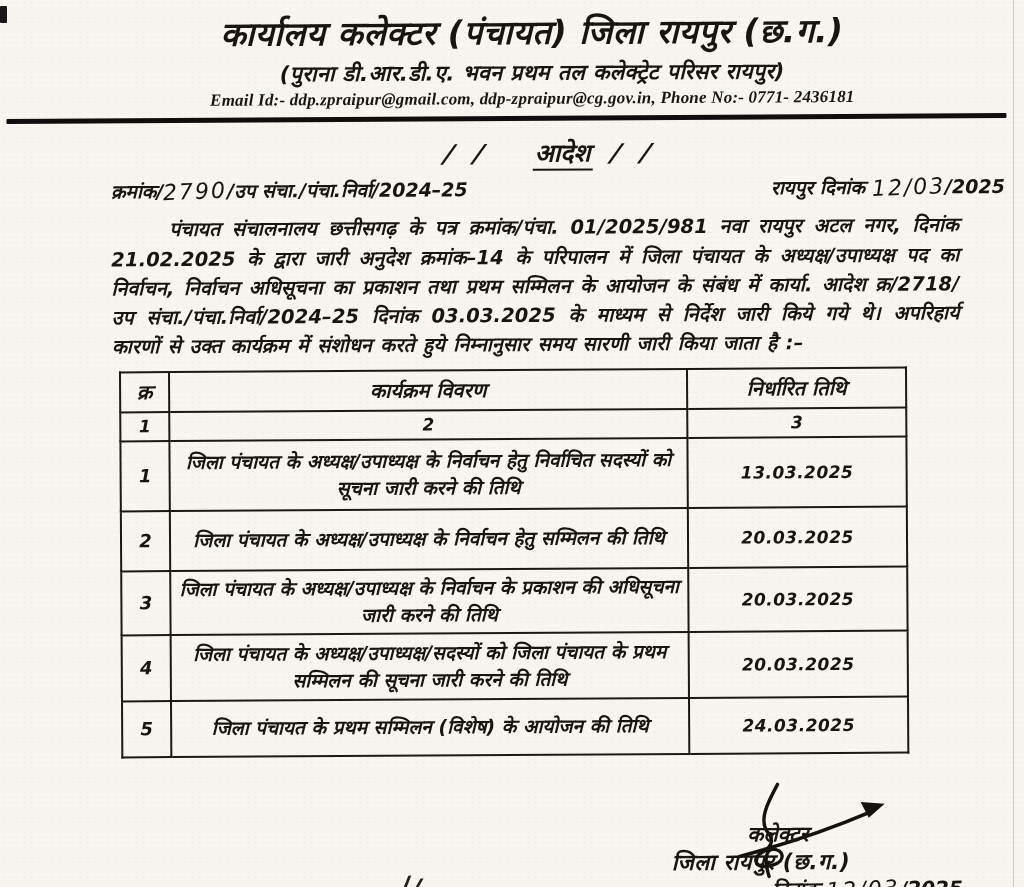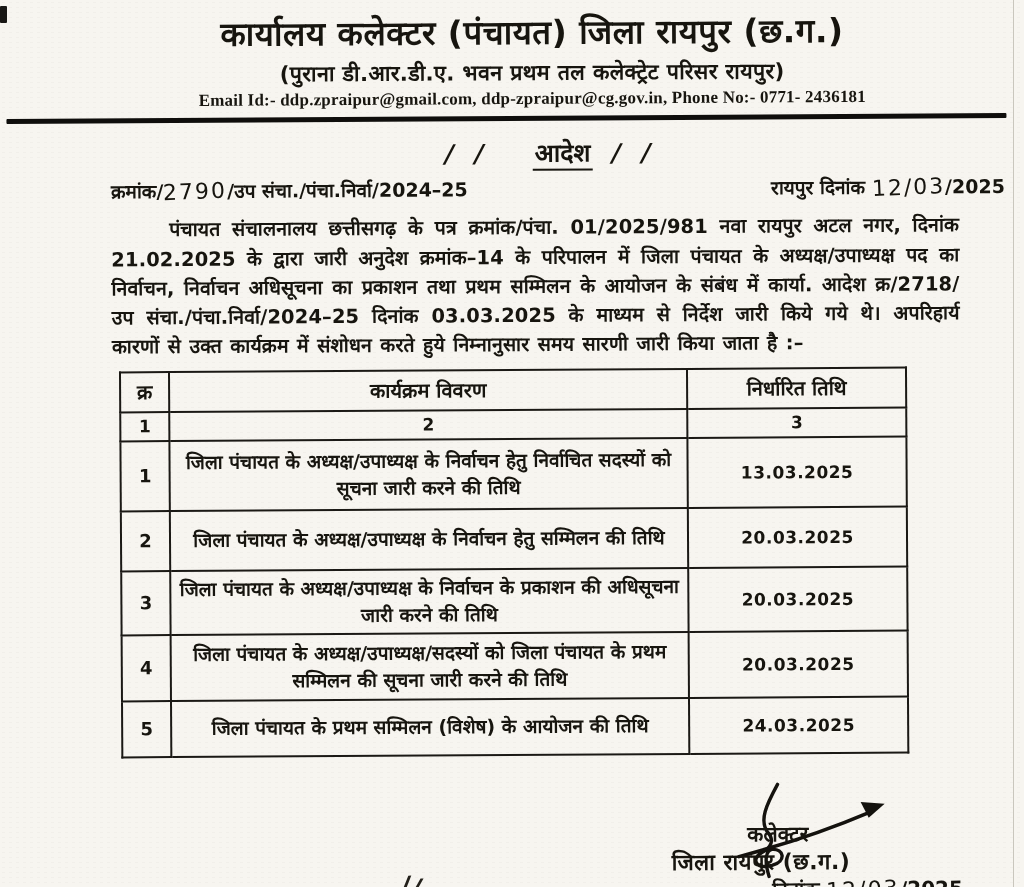--- a/index.html
+++ b/index.html
@@ -6,20 +6,21 @@
   .page{
     position:relative;
     width:1024px;height:887px;
     margin:0 auto;
     overflow:hidden;
     background-color:#f7f5f0;
     background-image:radial-gradient(rgba(125,115,92,0.045) 1px, transparent 1.3px);
     background-size:7px 5px;
     font-family:"DejaVu Sans", sans-serif;
     color:#17150f;
+    font-style:italic;
   }
   .rotwrap{position:absolute;inset:0;transform:rotate(-0.35deg);transform-origin:50% 42%;}
 
   
   .doc-header{text-align:center;padding-top:12px;transform:translateX(22px);}
   .doc-title{font-size:33px;font-weight:bold;margin:0;letter-spacing:0.5px;line-height:1.25;}
   .doc-subtitle{font-size:21.5px;font-weight:bold;margin:4px 0 0 0;letter-spacing:0.3px;}
   .doc-contact{font-family:"Liberation Serif", serif;font-size:17px;font-weight:bold;margin-top:3px;letter-spacing:0.2px;}
   .head-rule{height:5px;background:#0f0e0c;margin:7px 16px 0 8px;border-radius:1px;}
 

